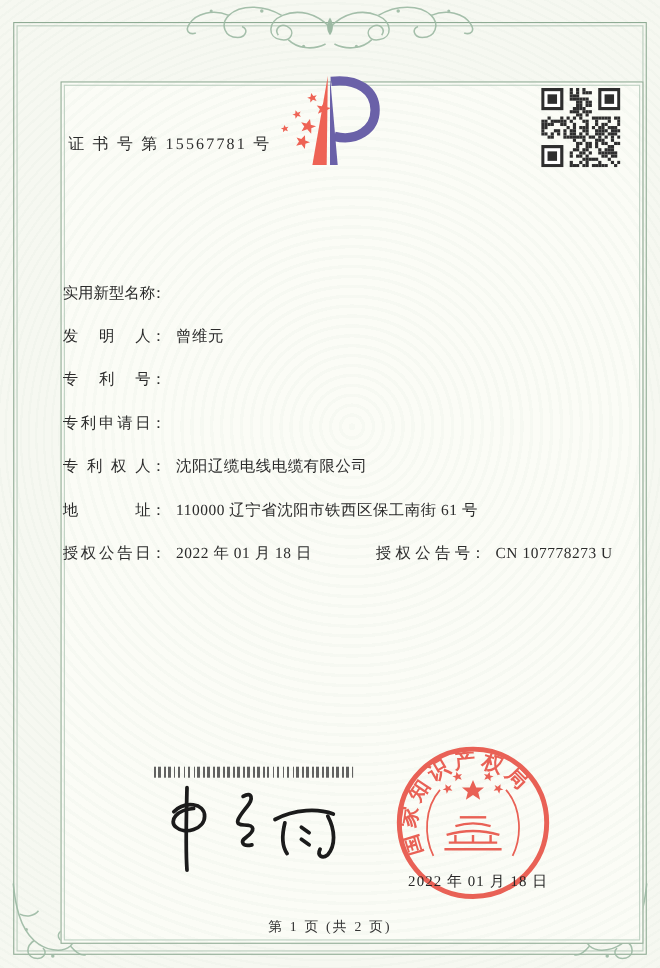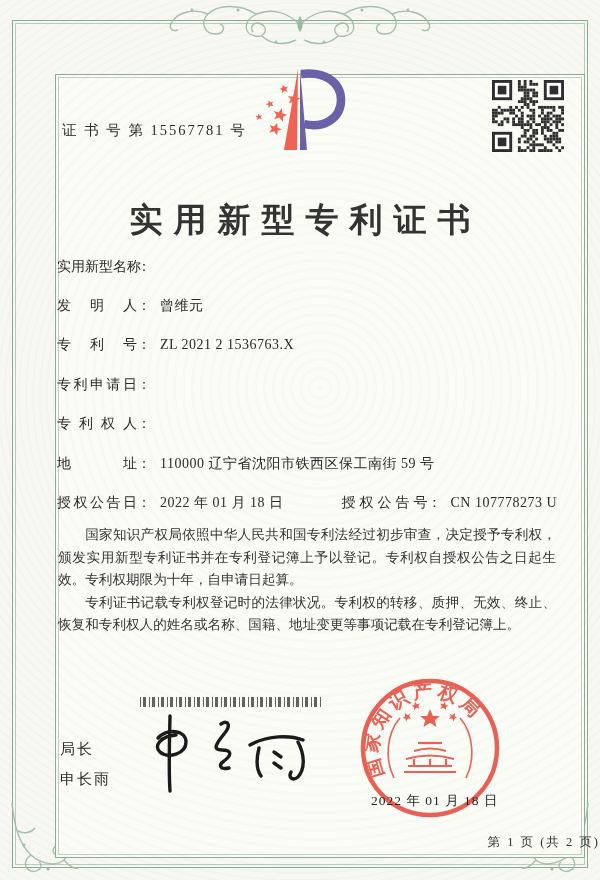--- a/index.html
+++ b/index.html
@@ -45,21 +45,21 @@
   
   .barcode{position:absolute;left:140px;top:697px;width:181px;height:10px;opacity:.8;
     background:repeating-linear-gradient(90deg,#3c3c3c 0 1.5px,transparent 1.5px 3.5px,
                #3c3c3c 3.5px 6px,transparent 6px 9px);}
   .signer{position:absolute;left:60px;top:734px;font-size:15px;color:#2b2b2b;
           letter-spacing:2px;line-height:30px;}
   .signature{position:absolute;left:140px;top:700px;}
   .seal{position:absolute;left:348px;top:662px;opacity:.93;}
   .seal-date{position:absolute;left:371px;top:792px;font-size:13.5px;color:#262626;
              letter-spacing:1px;z-index:5;}
-  .footer{position:absolute;left:0;right:0;top:834px;text-align:right;
+  .footer{position:absolute;left:0;right:0;top:834px;text-align:center;
           font-size:12.5px;letter-spacing:2px;color:#333;}
 </style>
 </head>
 <body>
 
 <div class="page">
 
   <div class="outer-border">
     <div class="inner-line"></div>
   </div>
@@ -331,21 +331,20 @@
         <rect x="42" y="72" width="3" height="3" fill="#2e2e2e"></rect>
         <rect x="48" y="72" width="3" height="3" fill="#2e2e2e"></rect>
         <rect x="51" y="72" width="3" height="3" fill="#2e2e2e"></rect>
         <rect x="54" y="72" width="3" height="3" fill="#2e2e2e"></rect>
         <rect x="57" y="72" width="3" height="3" fill="#2e2e2e"></rect>
         <rect x="60" y="72" width="3" height="3" fill="#2e2e2e"></rect>
         <rect x="69" y="72" width="3" height="3" fill="#2e2e2e"></rect>
       </svg>
   </div>
 
-  <h1 class="title">实用新型专利证书</h1>
 
   <div class="frow" style="top:258px">
     <span class="jlabel">
         <span>实</span>
         <span>用</span>
         <span>新</span>
         <span>型</span>
         <span>名</span>
         <span>称</span>
       </span>
@@ -360,48 +359,48 @@
       <span class="fcolon">：</span>
     <span class="fvalue">曾维元</span>
   </div>
   <div class="frow" style="top:336px">
     <span class="jlabel">
         <span>专</span>
         <span>利</span>
         <span>号</span>
       </span>
       <span class="fcolon">：</span>
-    <span class="fvalue">ZL 2021 2 1536763.X</span>
   </div>
   <div class="frow" style="top:376px">
     <span class="jlabel">
         <span>专</span>
         <span>利</span>
         <span>申</span>
         <span>请</span>
         <span>日</span>
       </span>
       <span class="fcolon">：</span>
   </div>
   <div class="frow" style="top:415px">
     <span class="jlabel">
         <span>专</span>
         <span>利</span>
         <span>权</span>
         <span>人</span>
       </span>
       <span class="fcolon">：</span>
+    <span class="fvalue">沈阳辽缆电线电缆有限公司</span>
   </div>
   <div class="frow" style="top:455px">
     <span class="jlabel">
         <span>地</span>
         <span>址</span>
       </span>
       <span class="fcolon">：</span>
-    <span class="fvalue">110000 辽宁省沈阳市铁西区保工南街 59 号</span>
+    <span class="fvalue">110000 辽宁省沈阳市铁西区保工南街 61 号</span>
   </div>
   <div class="frow" style="top:494px">
     <span class="jlabel">
         <span>授</span>
         <span>权</span>
         <span>公</span>
         <span>告</span>
         <span>日</span>
       </span>
       <span class="fcolon">：</span>
@@ -412,31 +411,23 @@
           <span>权</span>
           <span>公</span>
           <span>告</span>
           <span>号</span>
         </span>
         <span class="fcolon">：</span>
       <span class="fvalue">CN 107778273 U</span>
     </span>
   </div>
 
-  <div class="legal">
-    <p>国家知识产权局依照中华人民共和国专利法经过初步审查，决定授予专利权，颁发实用新型专利证书并在专利登记簿上予以登记。专利权自授权公告之日起生效。专利权期限为十年，自申请日起算。</p>
-    <p>专利证书记载专利权登记时的法律状况。专利权的转移、质押、无效、终止、恢复和专利权人的姓名或名称、国籍、地址变更等事项记载在专利登记簿上。</p>
-  </div>
 
   <div class="barcode"></div>
 
-  <div class="signer">
-    <div>局长</div>
-    <div>申长雨</div>
-  </div>
 
   <svg class="signature" width="185" height="105" viewBox="0 0 185 105">
     <g stroke="#1b1b1b" stroke-width="3.4" fill="none" stroke-linecap="round" stroke-linejoin="round">
       <path d="M30,16 C29.5,40 28.5,70 30,91"></path>
       <path d="M18,38 C28,28 46,30 46,42 C46,54 28,59 20,52 C13,46 21,36 36,35"></path>
       <path d="M81,24 C89,19 91,26 84,34 C76,44 72,50 82,50 C92,50 92,55 84,61 C78,65 80,70 89,68"></path>
       <path d="M110,45 C128,35 150,35 163,40"></path>
       <path d="M119,48 C116,60 116,69 121,76"></path>
       <path d="M158,42 C165,55 165,69 158,77 C153,81 148,78 151,72"></path>
       <path d="M134,52 l7,5"></path>

